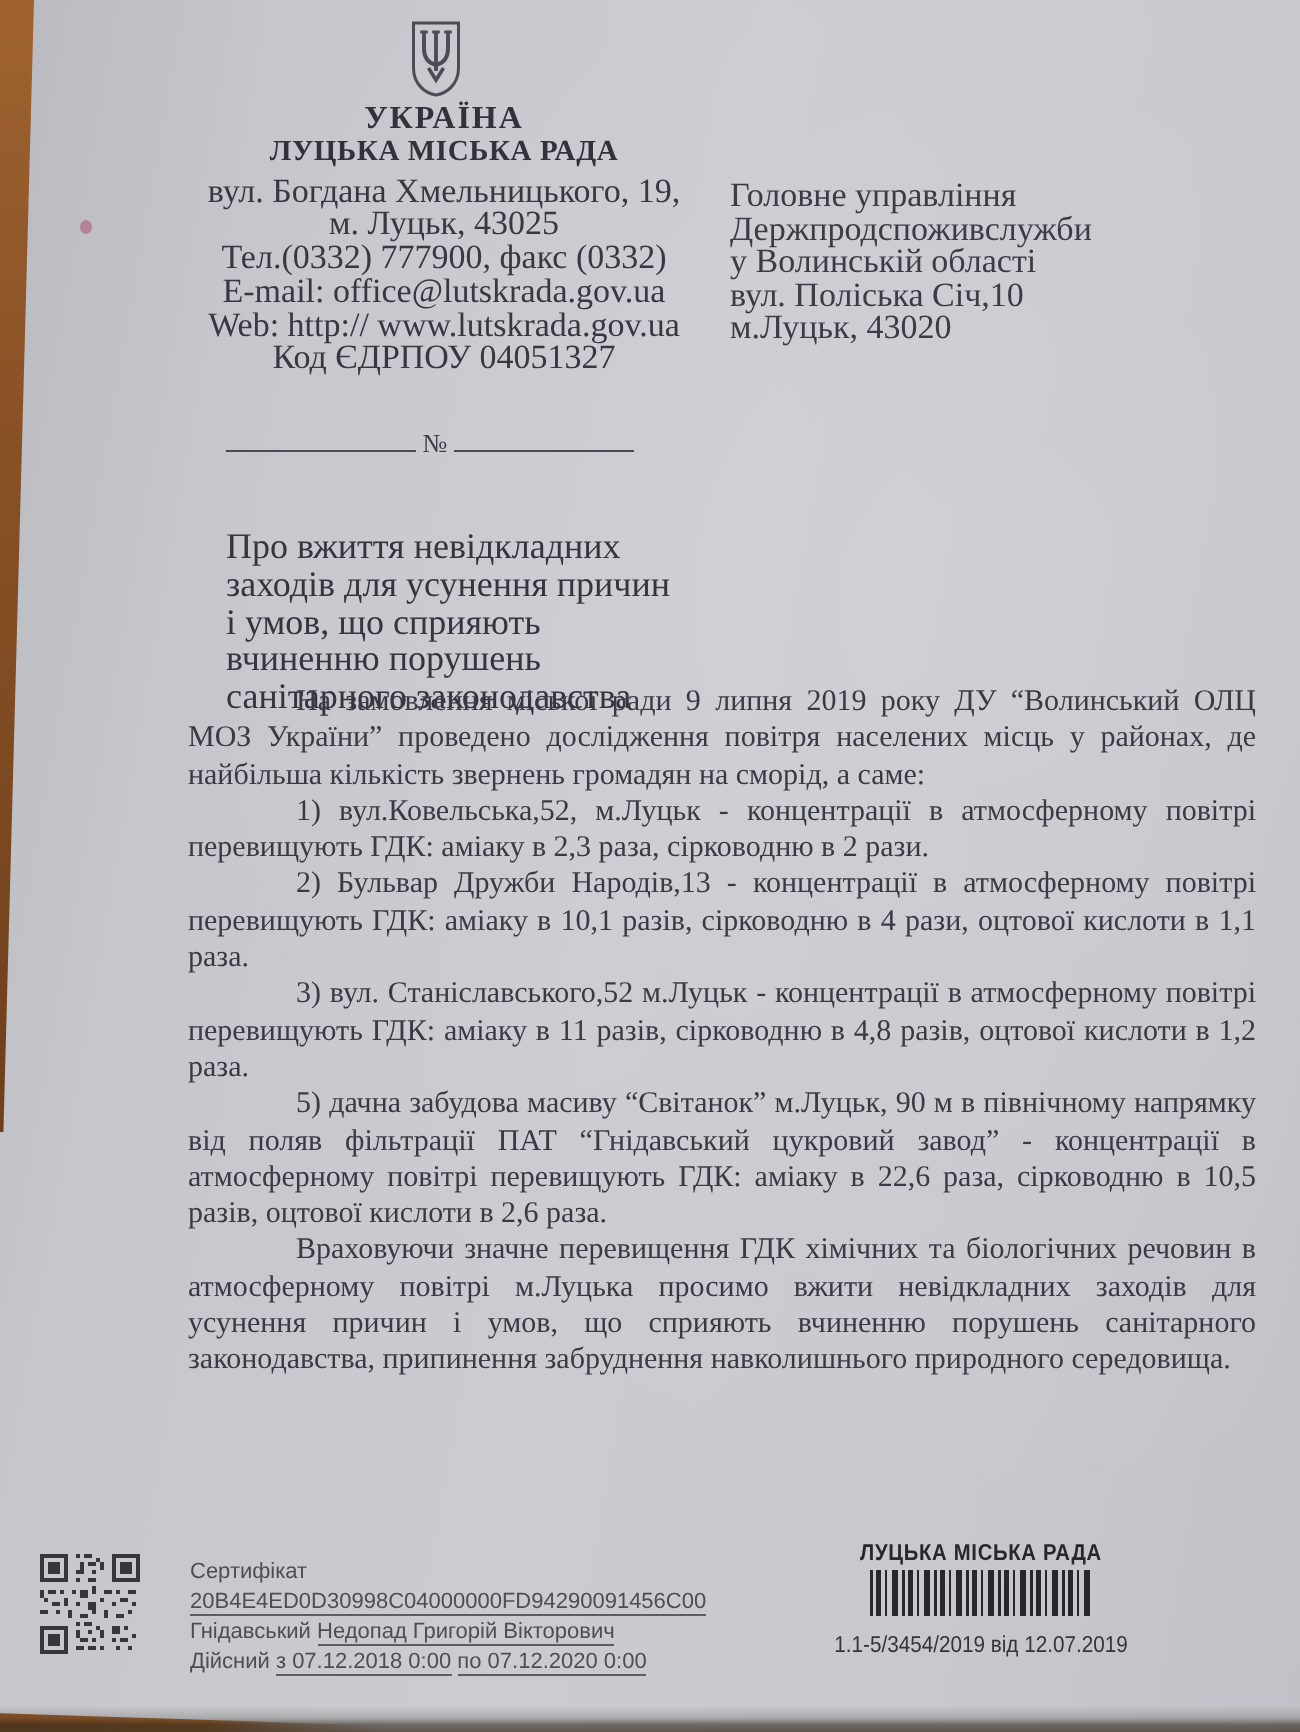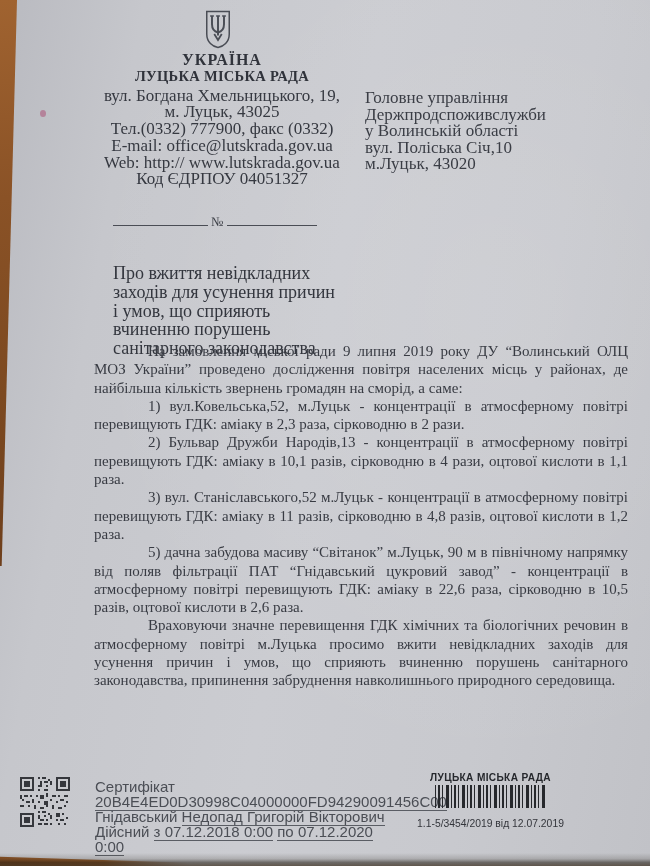--- a/index.html
+++ b/index.html
@@ -53,21 +53,21 @@
     font-size:18px; line-height:18.8px; color:#33363e; }
 
   
   .body-text { position:absolute; left:94px; top:342px; width:534px;
     font-size:15px; line-height:18.3px; color:#383b43; text-align:justify; }
   .body-text p { text-indent:54px; margin:0; }
 
   
   .qr { position:absolute; left:20px; top:777px; width:50px; height:50px; }
   .cert { position:absolute; left:95px; top:779px; width:290px;
-    font-family:"Liberation Sans", sans-serif; font-size:15px; line-height:15px; color:#4b4e55; }
+    font-family:"Liberation Sans", sans-serif; font-size:11px; line-height:15px; color:#4b4e55; }
   .cert .u { border-bottom:1px solid #5a5d64; }
 
   .stamp { position:absolute; left:408px; top:771px; width:165px; text-align:center;
     font-family:"Liberation Sans", sans-serif; color:#26282d; }
   .stamp .org { font-size:11.5px; font-weight:bold; letter-spacing:.4px; white-space:nowrap;
     transform:scaleX(.88); transform-origin:center; }
   .stamp .barcode { width:112px; height:23px; margin:2px auto 0;
     background: repeating-linear-gradient(90deg,
       #26282c 0 1.5px, transparent 1.5px 3px,
       #26282c 3px 5.5px, transparent 5.5px 7.5px,

